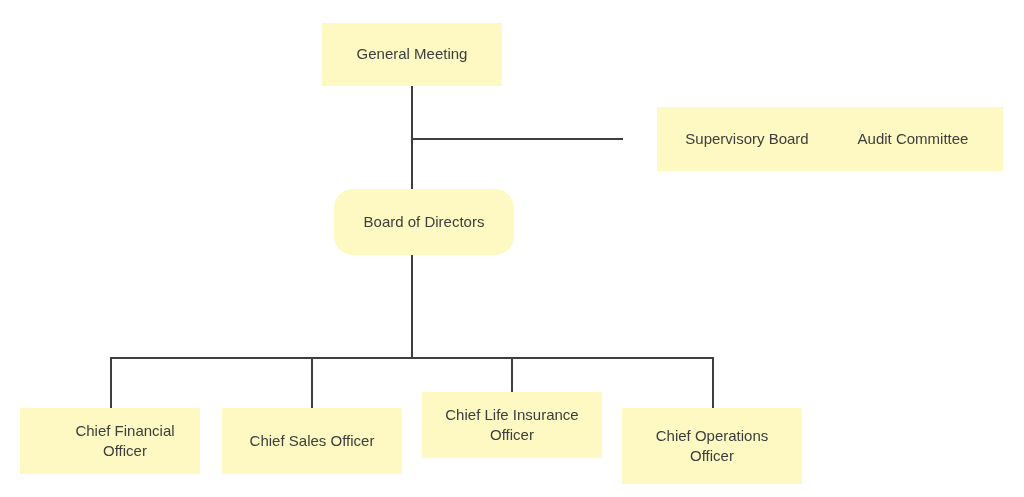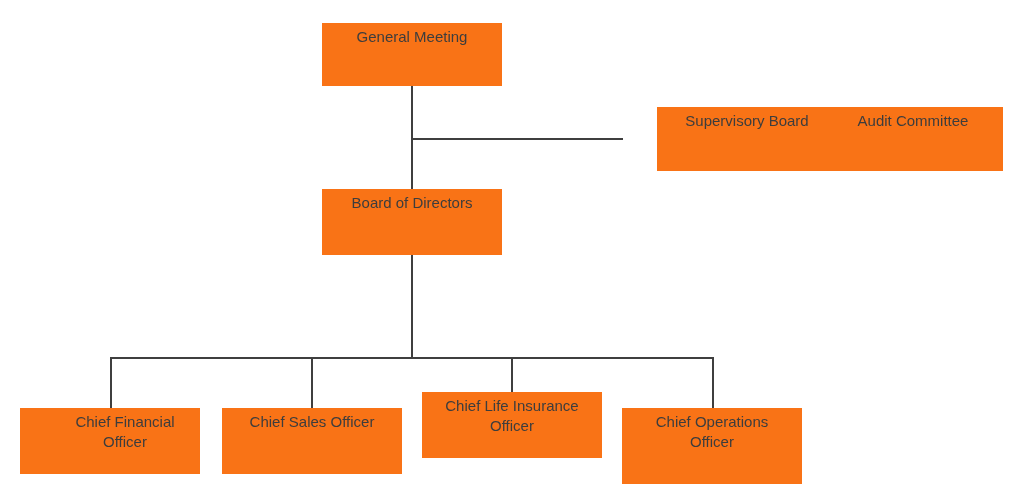--- a/index.html
+++ b/index.html
@@ -10,42 +10,43 @@
   }
   .canvas {
     position: relative;
     width: 1024px;
     height: 497px;
     background: #ffffff;
     overflow: hidden;
   }
   .node {
     position: absolute;
-    background: #f97316;
+    background: #fef9c3;
     color: #3d3d3d;
     font-size: 15px;
     line-height: 1.35;
     display: flex;
+    align-items: center;
     justify-content: center;
     text-align: center;
     box-sizing: border-box;
     padding: 4px 10px;
   }
   .connector {
     position: absolute;
     background: #3f3f3f;
   }
   .connector.h { height: 1.5px; }
   .connector.v { width: 1.5px; }
 
   
   .n-general-meeting   { left: 322px; top: 23px;  width: 180px; height: 63px; }
   .n-supervisory-board { left: 623px; top: 107px; width: 180px; height: 64px; margin-left: 34px; }
   .n-audit-committee   { left: 823px; top: 107px; width: 180px; height: 64px; }
-  .n-board-of-directors{ left: 322px; top: 189px; width: 180px; height: 66px; }
+  .n-board-of-directors{ left: 334px; top: 189px; width: 180px; height: 66px; border-radius: 19px; }
   .n-cfo               { left: 20px;  top: 408px; width: 180px; height: 66px; padding-left: 40px; }
   .n-cso               { left: 222px; top: 408px; width: 180px; height: 66px; }
   .n-clio              { left: 422px; top: 392px; width: 180px; height: 66px; }
   .n-coo               { left: 622px; top: 408px; width: 180px; height: 76px; }
 
   
   .c-gm-bod        { left: 411px; top: 85px;  height: 104px; }  
   .c-to-supervisory{ left: 411px; top: 138px; width: 212px; }   
   .c-sb-ac         { left: 802px; top: 138px; width: 21px; }    
   .c-bod-branch    { left: 411px; top: 255px; height: 103px; }  

